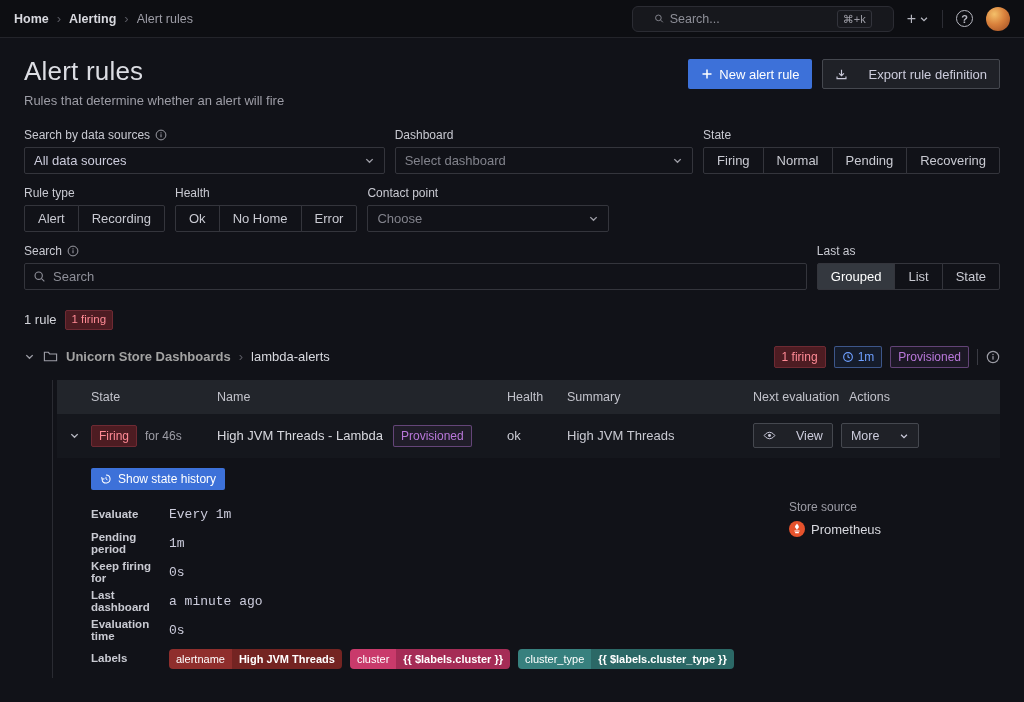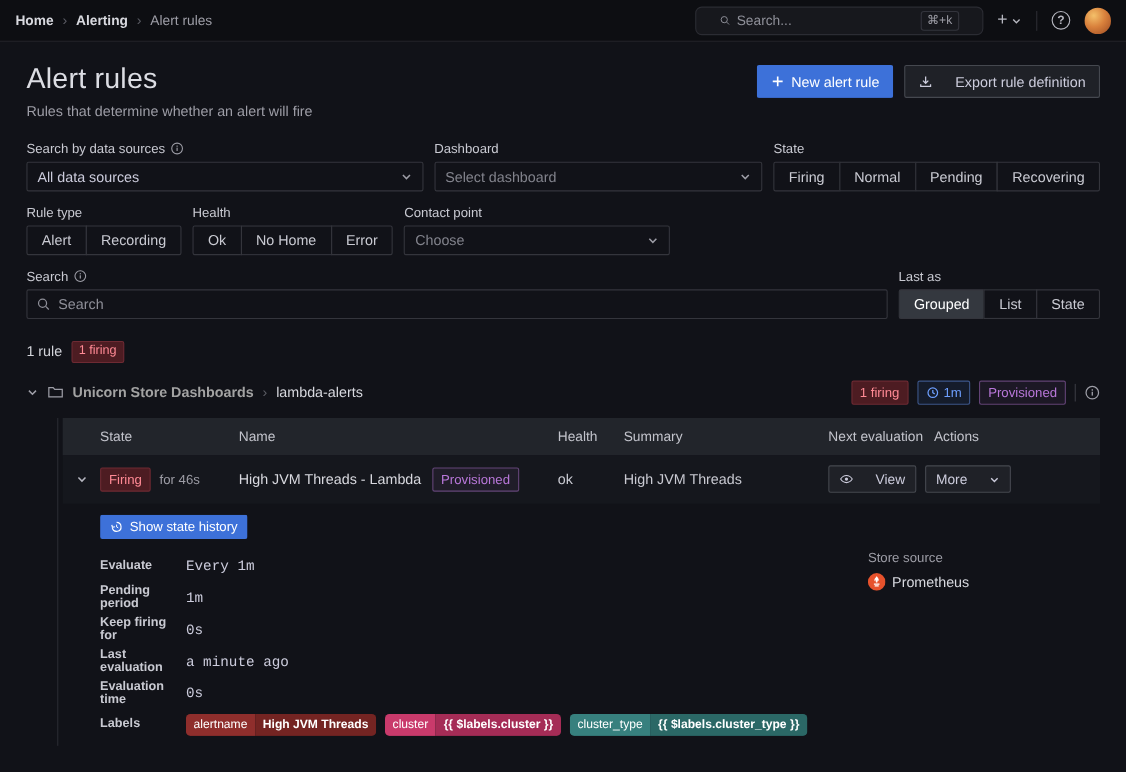--- a/index.html
+++ b/index.html
@@ -375,21 +375,21 @@
         </div>
         <div class="detail-row">
           <div class="d-label">Pending period</div>
           <div class="d-value">1m</div>
         </div>
         <div class="detail-row">
           <div class="d-label">Keep firing for</div>
           <div class="d-value">0s</div>
         </div>
         <div class="detail-row">
-          <div class="d-label">Last evaluation</div>
+          <div class="d-label">Last dashboard</div>
           <div class="d-value">a minute ago</div>
         </div>
         <div class="detail-row">
           <div class="d-label">Evaluation time</div>
           <div class="d-value">0s</div>
         </div>
 
         <div class="detail-row labels-row">
           <div class="d-label">Labels</div>
           <div>

